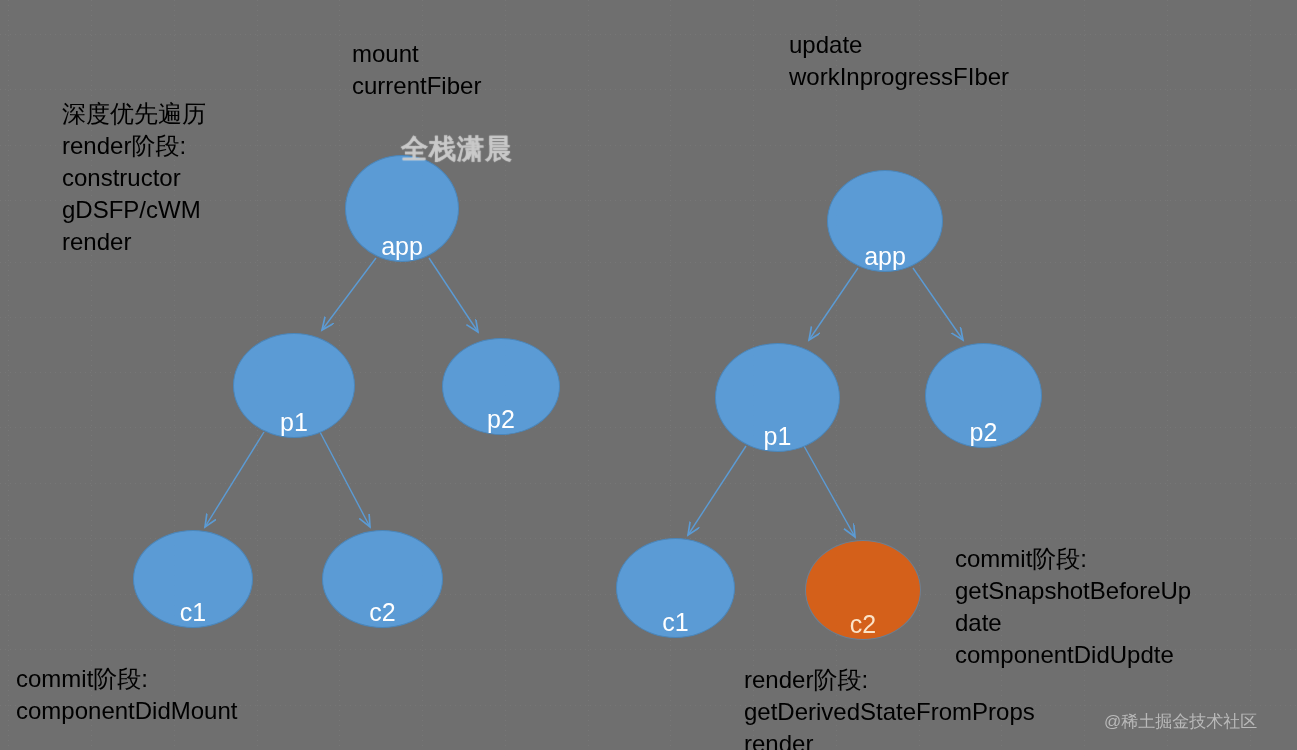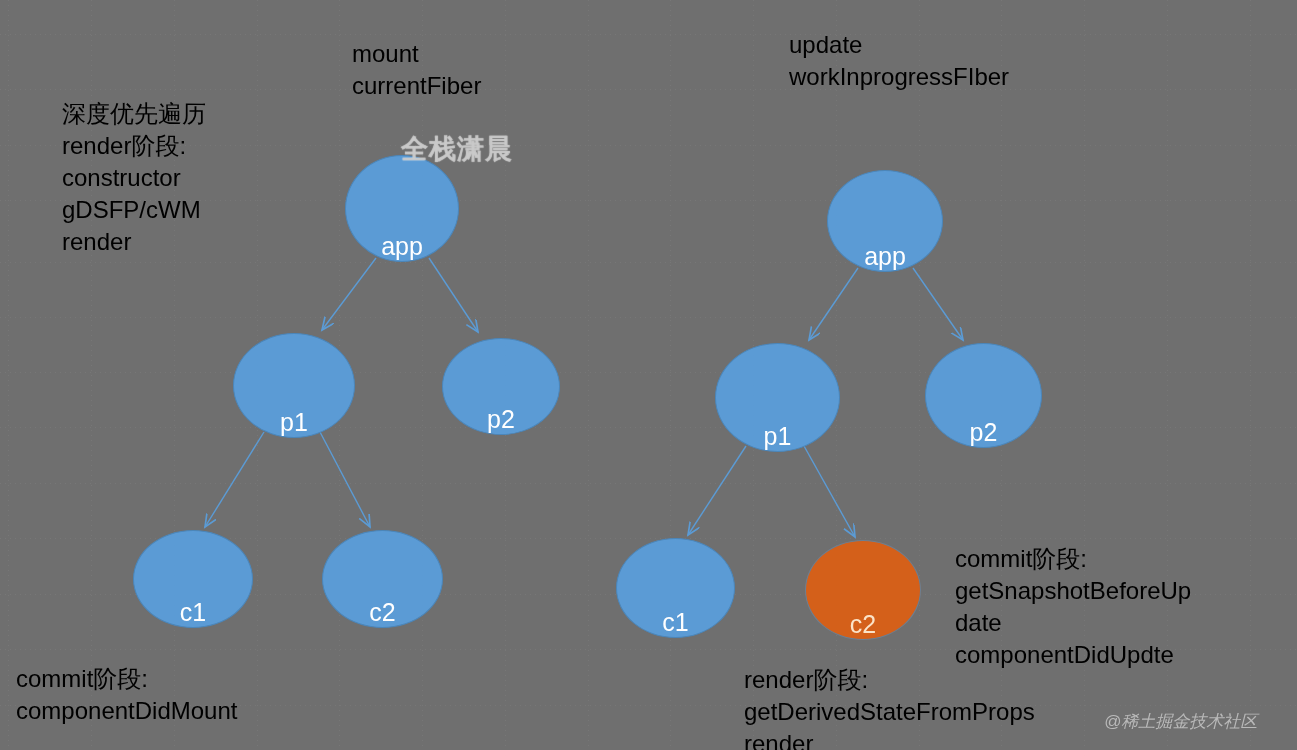--- a/index.html
+++ b/index.html
@@ -201,15 +201,15 @@
   </div>
   <div class="node blue" style="left:616px; top:538px; width:119px; height:100px;">
     <span>c1</span>
   </div>
   <div class="node orange" style="left:805px; top:540px; width:116px; height:100px;">
     <span>c2</span>
   </div>
 
   <div class="watermark-center" style="left:401px; top:131px;">全栈潇晨</div>
 
-  <div class="watermark-corner" style="left:1104px; top:710px;font-style:italic;">@稀土掘金技术社区</div>
+  <div class="watermark-corner" style="left:1104px; top:710px;">@稀土掘金技术社区</div>
 
 </div>
 
 </body></html>

